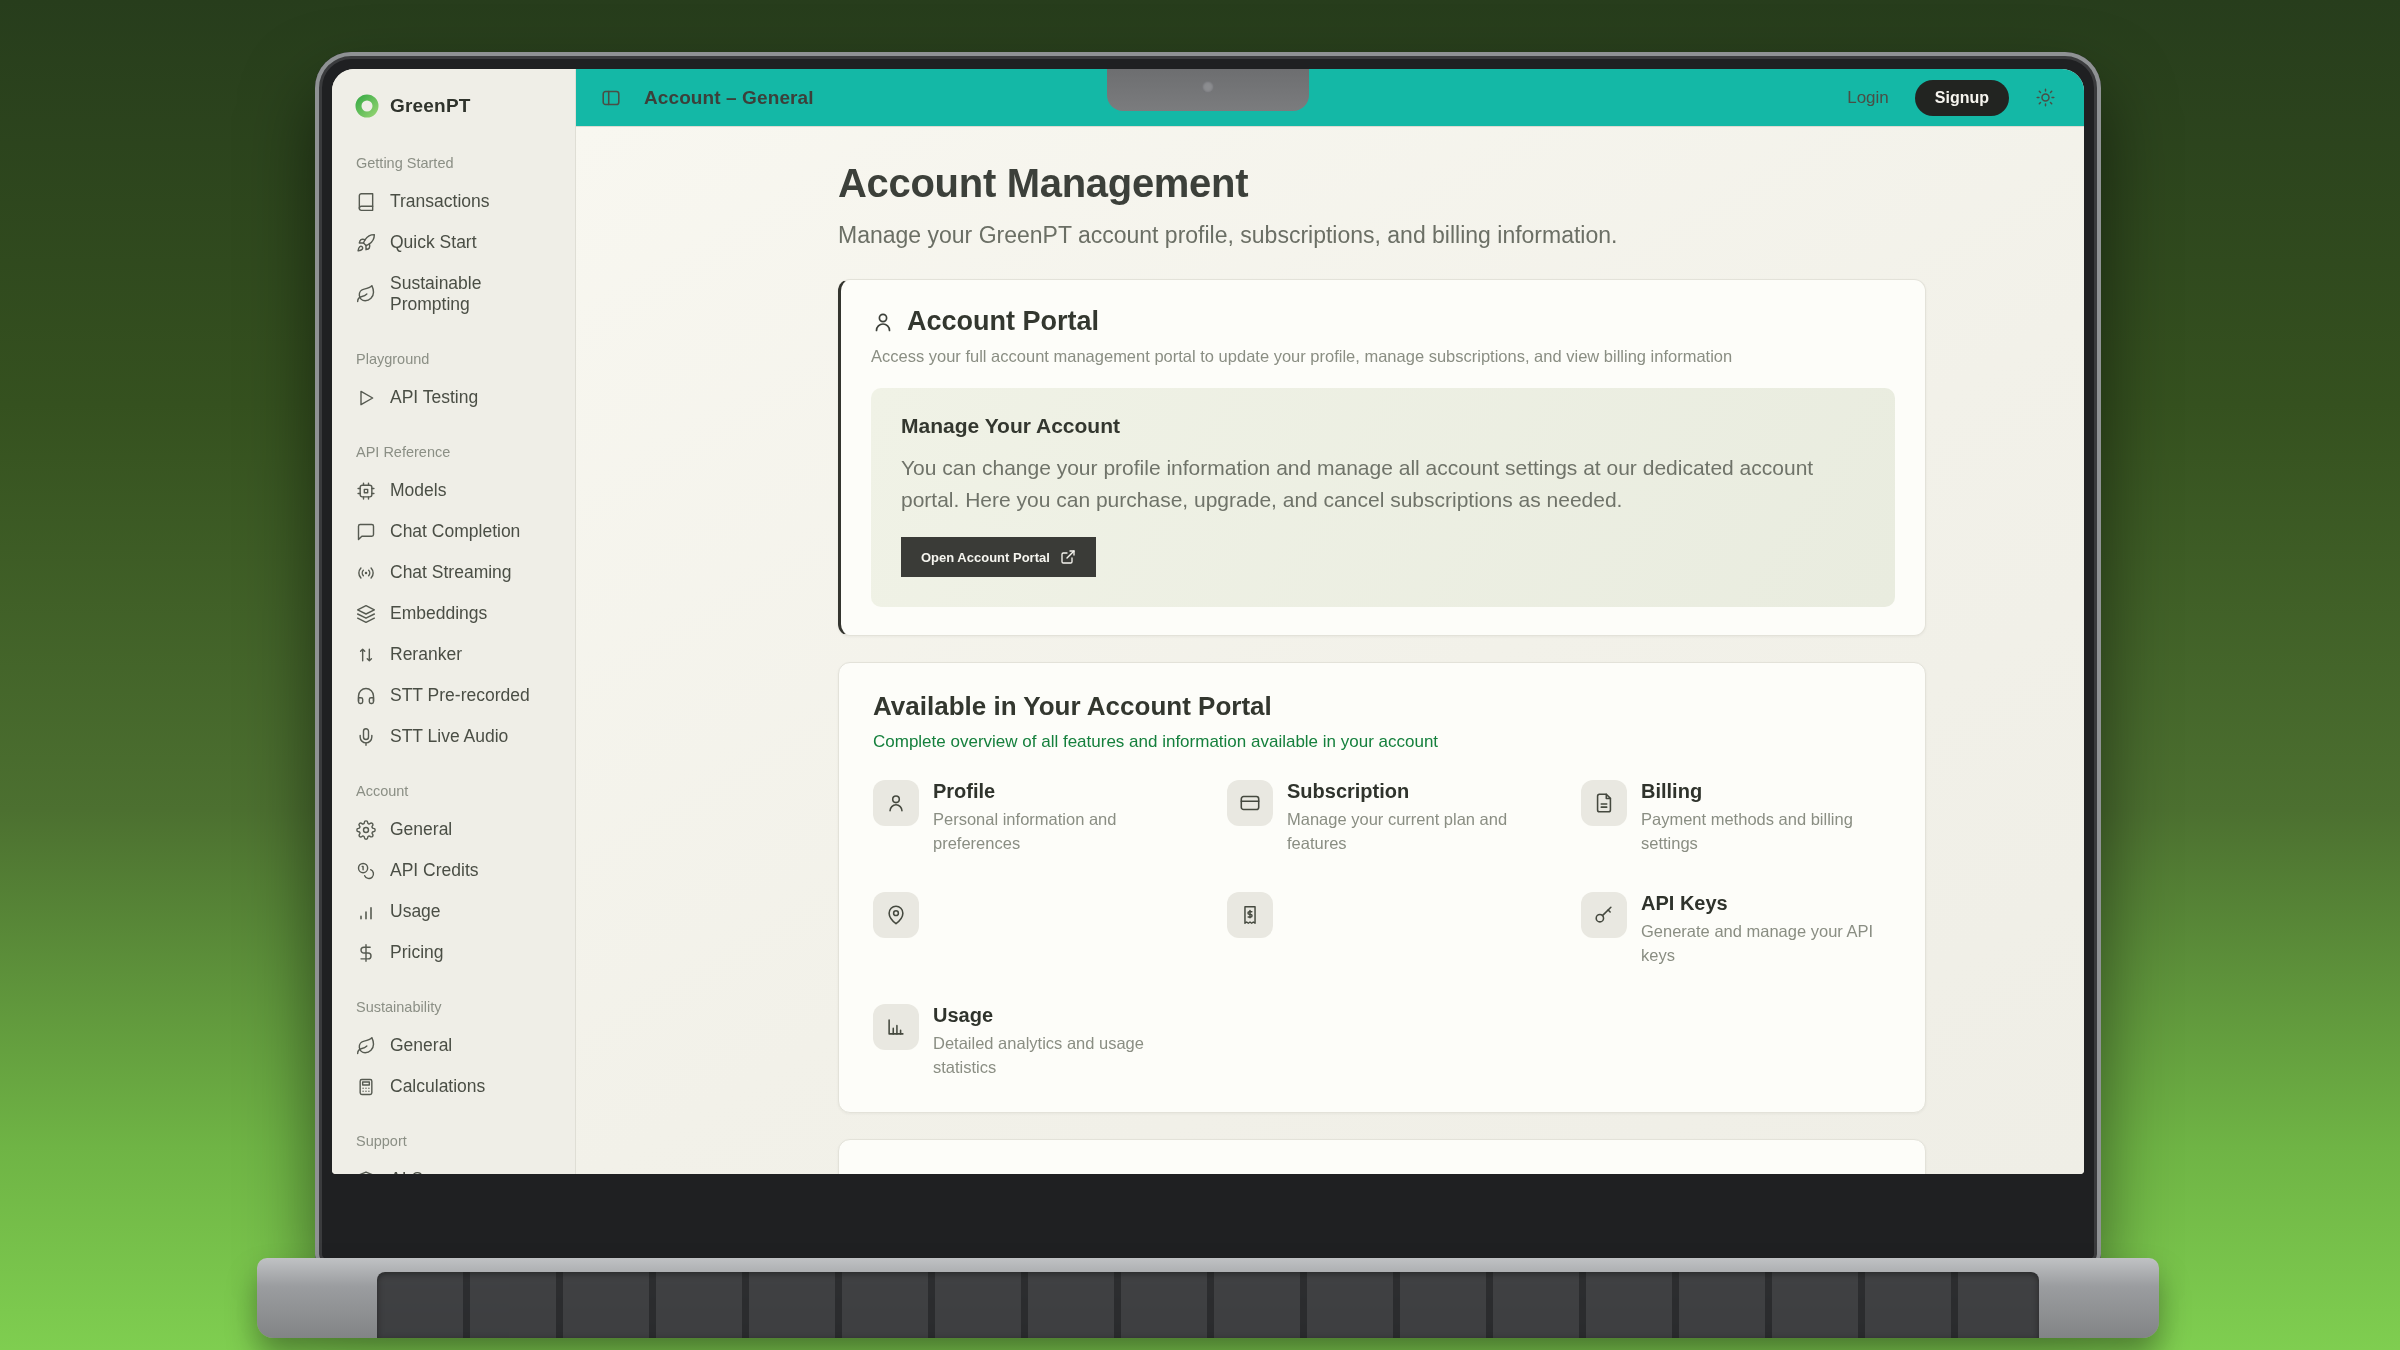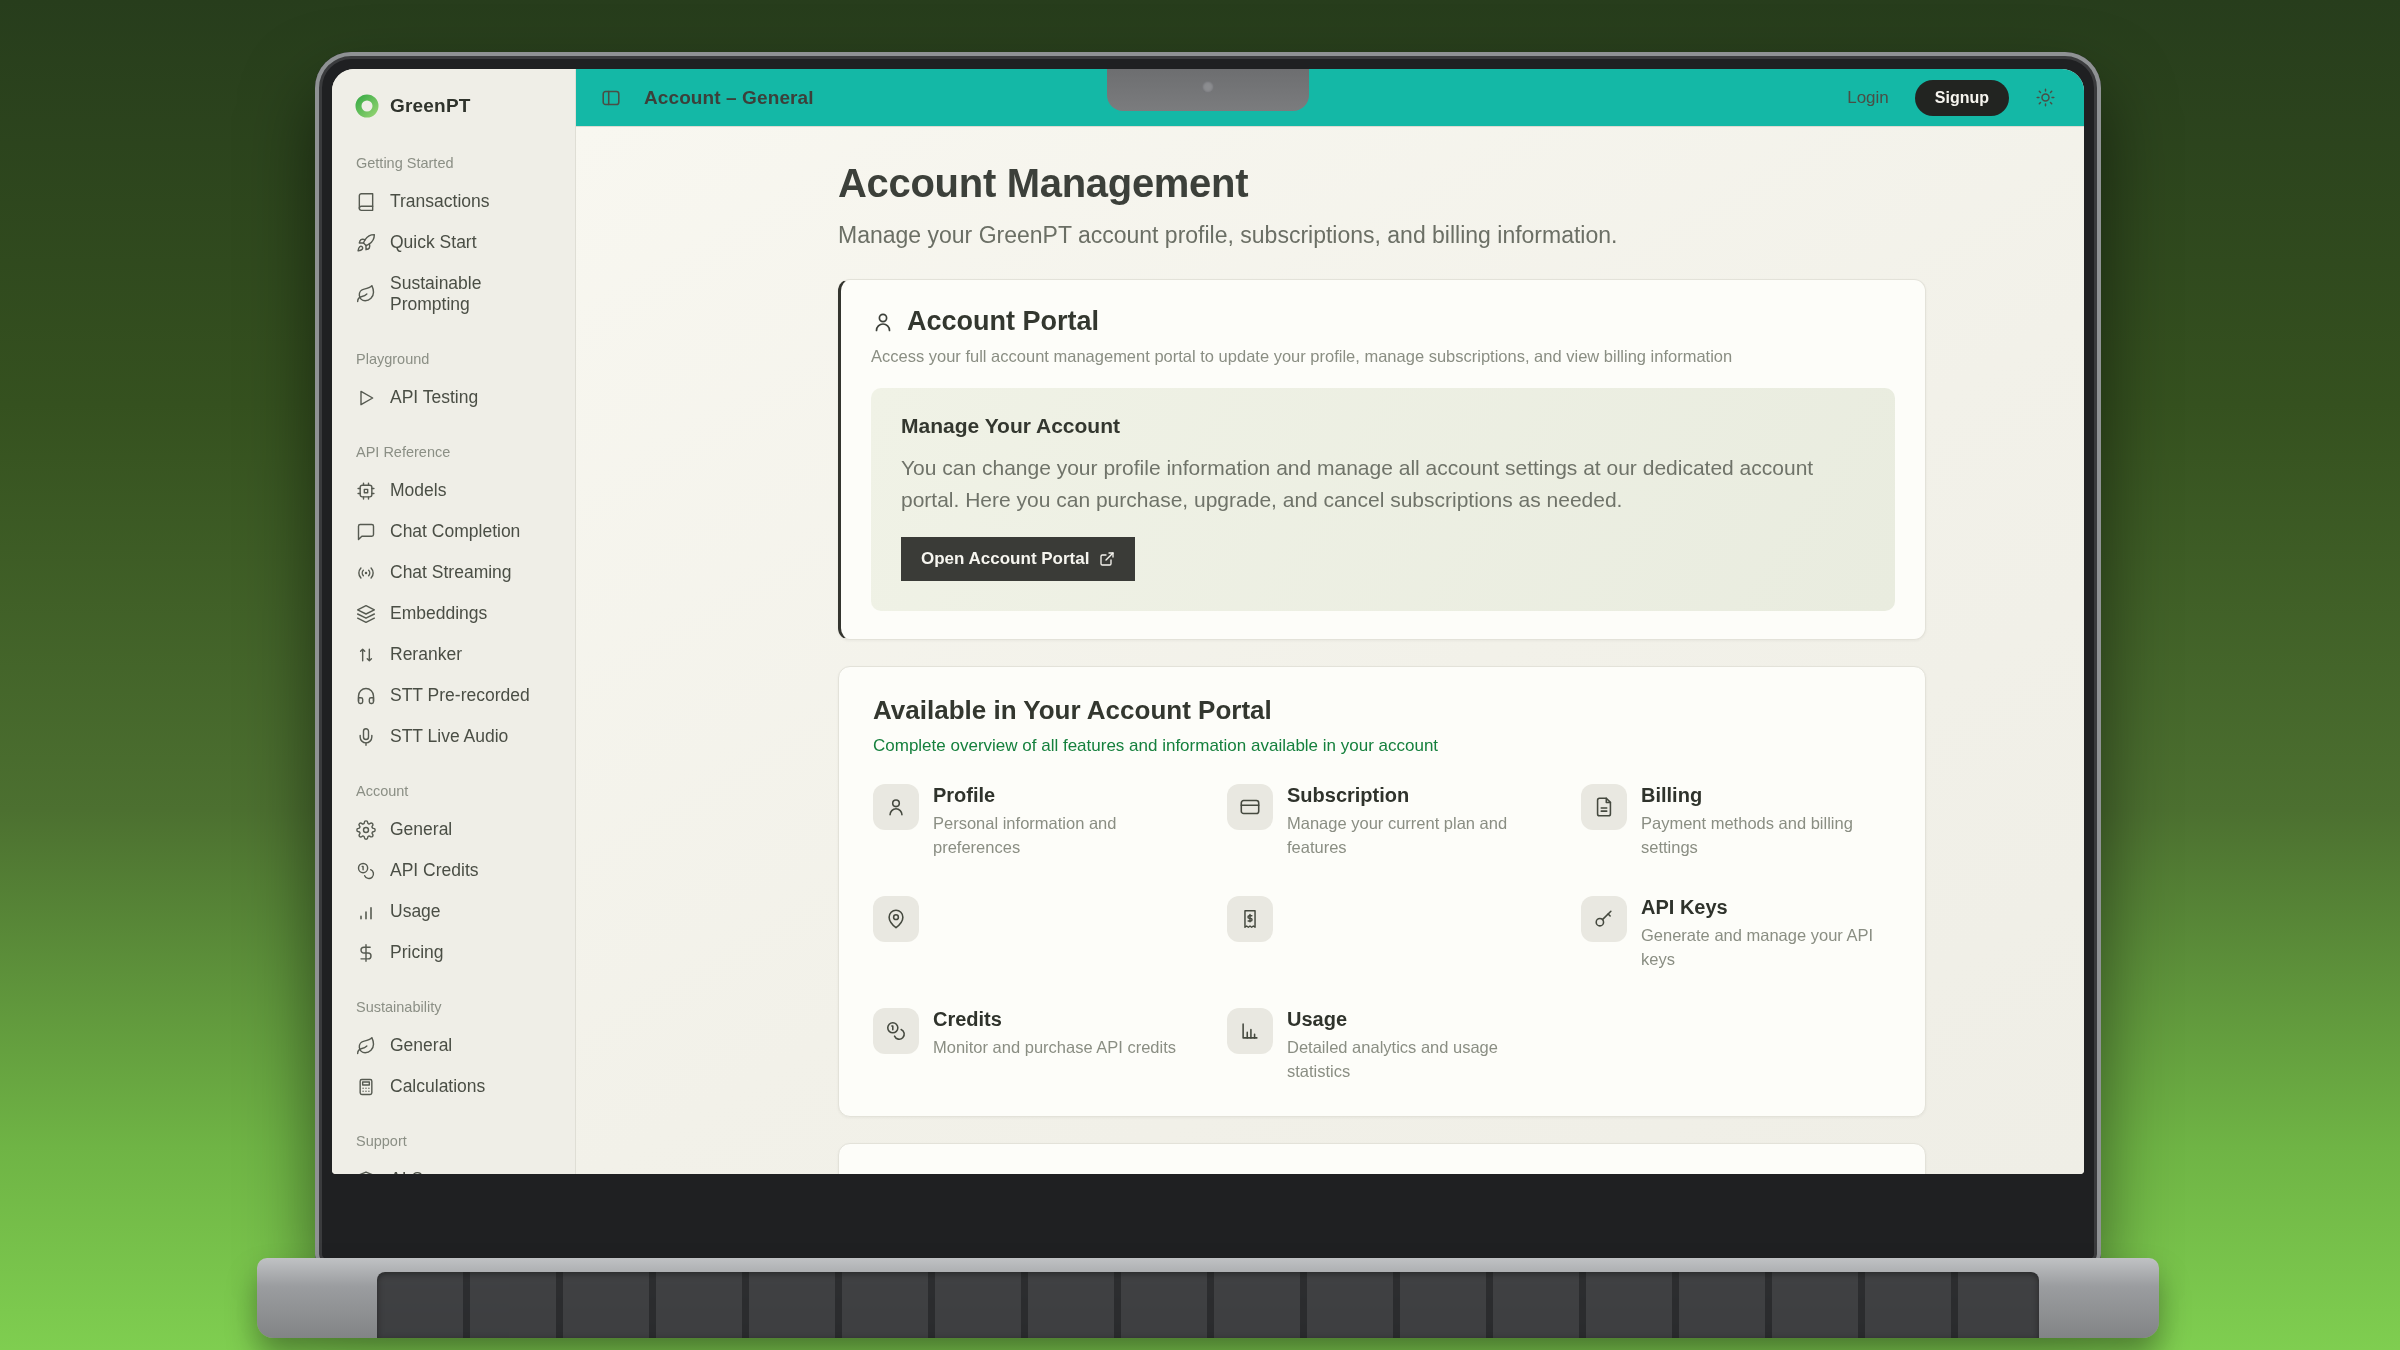--- a/index.html
+++ b/index.html
@@ -105,21 +105,21 @@
   .portal-title { font-size:27px; font-weight:600; color:#33372f; }
   .portal-desc { font-size:16.5px; color:#8a8e83; margin-top:10px; }
   .portal-inner {
     margin-top:22px; background:linear-gradient(120deg,#f0f2e6,#e9ecdf);
     border-radius:10px; padding:26px 30px 30px 30px;
   }
   .inner-title { font-size:21px; font-weight:700; color:#33372f; }
   .inner-body { font-size:21px; color:#6f7369; line-height:1.5; margin-top:14px; max-width:960px; }
   .portal-btn {
     margin-top:22px; display:inline-flex; align-items:center; gap:10px;
-    background:#3a3b37; color:#f6f5ef; font-size:17px; font-weight:600;
+    background:#3a3b37; color:#f6f5ef; font-size:13px; font-weight:600;
     border:none; border-radius:0; padding:12px 20px; cursor:pointer;
     font-family:"Liberation Sans", sans-serif;
   }
 
   .features-card { margin-top:26px; padding:28px 34px 32px 34px; }
   .features-title { font-size:26px; font-weight:600; color:#33372f; }
   .features-sub { font-size:17px; color:#15803d; margin-top:10px; }
   .features-grid {
     margin-top:28px; display:grid; grid-template-columns:repeat(3,1fr);
     column-gap:44px; row-gap:36px;
@@ -419,33 +419,20 @@
                         <path d="M10.3 12.7L19.5 3.5"></path>
                         <path d="M16.5 6.5l2.2 2.2"></path>
                       </svg>
                     </span>
                   <div>
                       <div class="feature-title">API Keys</div>
                   <div class="feature-desc">Generate and manage your API keys</div>
                     </div>
                 </div>
 
-                <div class="feature">
-                  <span class="feature-icon">
-                      <svg width="22" height="22" viewBox="0 0 24 24" fill="none" stroke="currentColor" stroke-width="1.7" stroke-linecap="round" stroke-linejoin="round">
-                        <circle cx="8.5" cy="8.5" r="5.5"></circle>
-                        <path d="M17.6 10.4a5.5 5.5 0 1 1-7.2 7.2"></path>
-                        <path d="M7.5 6.5h1v4"></path>
-                      </svg>
-                    </span>
-                  <div>
-                      <div class="feature-title">Credits</div>
-                  <div class="feature-desc">Monitor and purchase API credits</div>
-                    </div>
-                </div>
 
                 <div class="feature">
                   <span class="feature-icon">
                       <svg width="22" height="22" viewBox="0 0 24 24" fill="none" stroke="currentColor" stroke-width="1.7" stroke-linecap="round" stroke-linejoin="round">
                         <path d="M4.5 4.5v15h15"></path>
                         <path d="M9 19.5v-6M13 19.5v-9M17 19.5v-4"></path>
                       </svg>
                     </span>
                   <div>
                       <div class="feature-title">Usage</div>

